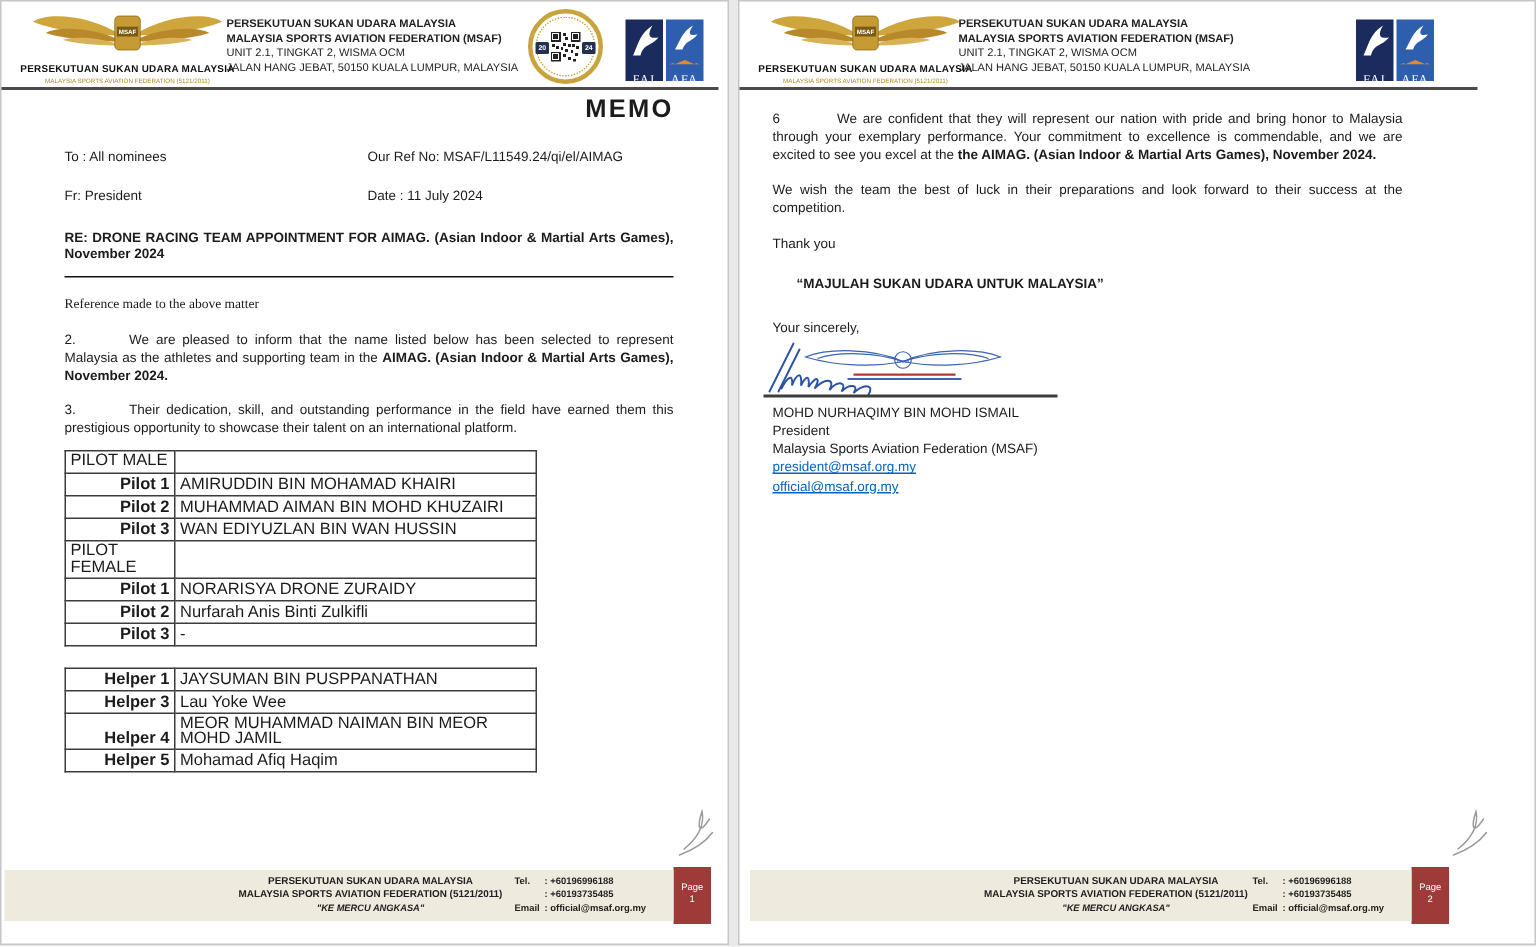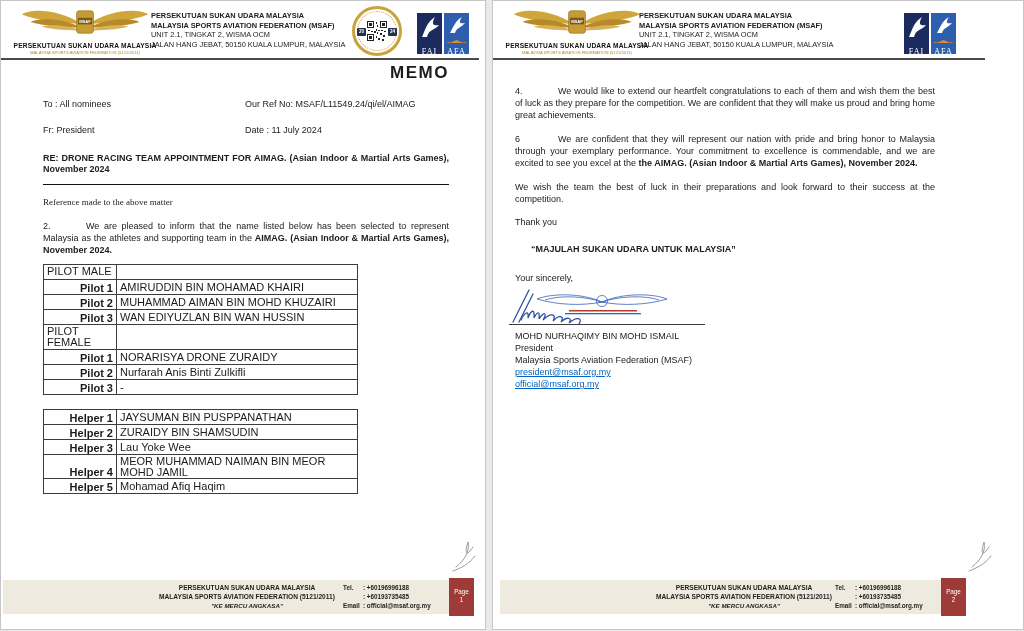--- a/index.html
+++ b/index.html
@@ -180,20 +180,23 @@
     </div>
 
     <div class="subject">RE: DRONE RACING TEAM APPOINTMENT FOR AIMAG. (Asian Indoor &amp; Martial Arts Games), November 2024</div>
 
     <div class="ref-line">Reference made to the above matter</div>
 
     <div class="para">
       <span class="pnum">2.</span><span>We are pleased to inform that the name listed below has been selected to represent Malaysia as the athletes and supporting team in the </span><span class="b">AIMAG. (Asian Indoor &amp; Martial Arts Games), November 2024.</span>
     </div>
 
+    <div class="para">
+      <span class="pnum">3.</span><span>Their dedication, skill, and outstanding performance in the field have earned them this prestigious opportunity to showcase their talent on an international platform.</span>
+    </div>
 
     <table class="roster">
       <tbody>
           <tr>
             <td class="lbl cat">PILOT MALE</td>
             <td class="nm"></td>
           </tr>
       <tr>
             <td class="lbl">Pilot 1</td>
             <td class="nm">AMIRUDDIN BIN MOHAMAD KHAIRI</td>
@@ -223,24 +226,20 @@
             <td class="nm">-</td>
           </tr>
     </tbody>
       </table>
 
     <table class="roster helper">
       <tbody>
           <tr>
             <td class="lbl">Helper 1</td>
             <td class="nm">JAYSUMAN BIN PUSPPANATHAN</td>
-          </tr>
-      <tr>
-            <td class="lbl">Helper 2</td>
-            <td class="nm">ZURAIDY BIN SHAMSUDIN</td>
           </tr>
       <tr>
             <td class="lbl">Helper 3</td>
             <td class="nm">Lau Yoke Wee</td>
           </tr>
       <tr>
             <td class="lbl">Helper 4</td>
             <td class="nm">MEOR MUHAMMAD NAIMAN BIN MEOR MOHD JAMIL</td>
           </tr>
       <tr>
@@ -322,23 +321,20 @@
           <path d="M5 29 l-3 1 h4 z"></path>
             <path d="M20 29 l3 1 h-4 z"></path>
         </g>
       </svg>
       <div class="ltr">AFA</div>
     </div>
   </div>
   <div class="hdr-rule" style="width:492px;"></div>
 
   <div class="content2">
-    <div class="para first">
-      <span class="pnum">4.</span><span>We would like to extend our heartfelt congratulations to each of them and wish them the best of luck as they prepare for the competition. We are confident that they will make us proud and bring home great achievements.</span>
-    </div>
     <div class="para p13">
       <span class="pnum">6</span><span>We are confident that they will represent our nation with pride and bring honor to Malaysia through your exemplary performance. Your commitment to excellence is commendable, and we are excited to see you excel at the </span><span class="b">the AIMAG. (Asian Indoor &amp; Martial Arts Games), November 2024.</span>
     </div>
     <div class="para">We wish the team the best of luck in their preparations and look forward to their success at the competition.</div>
     <div class="para">Thank you</div>
 
     <div class="slogan">“MAJULAH SUKAN UDARA UNTUK MALAYSIA”</div>
 
     <div class="closing">Your sincerely,</div>
 

